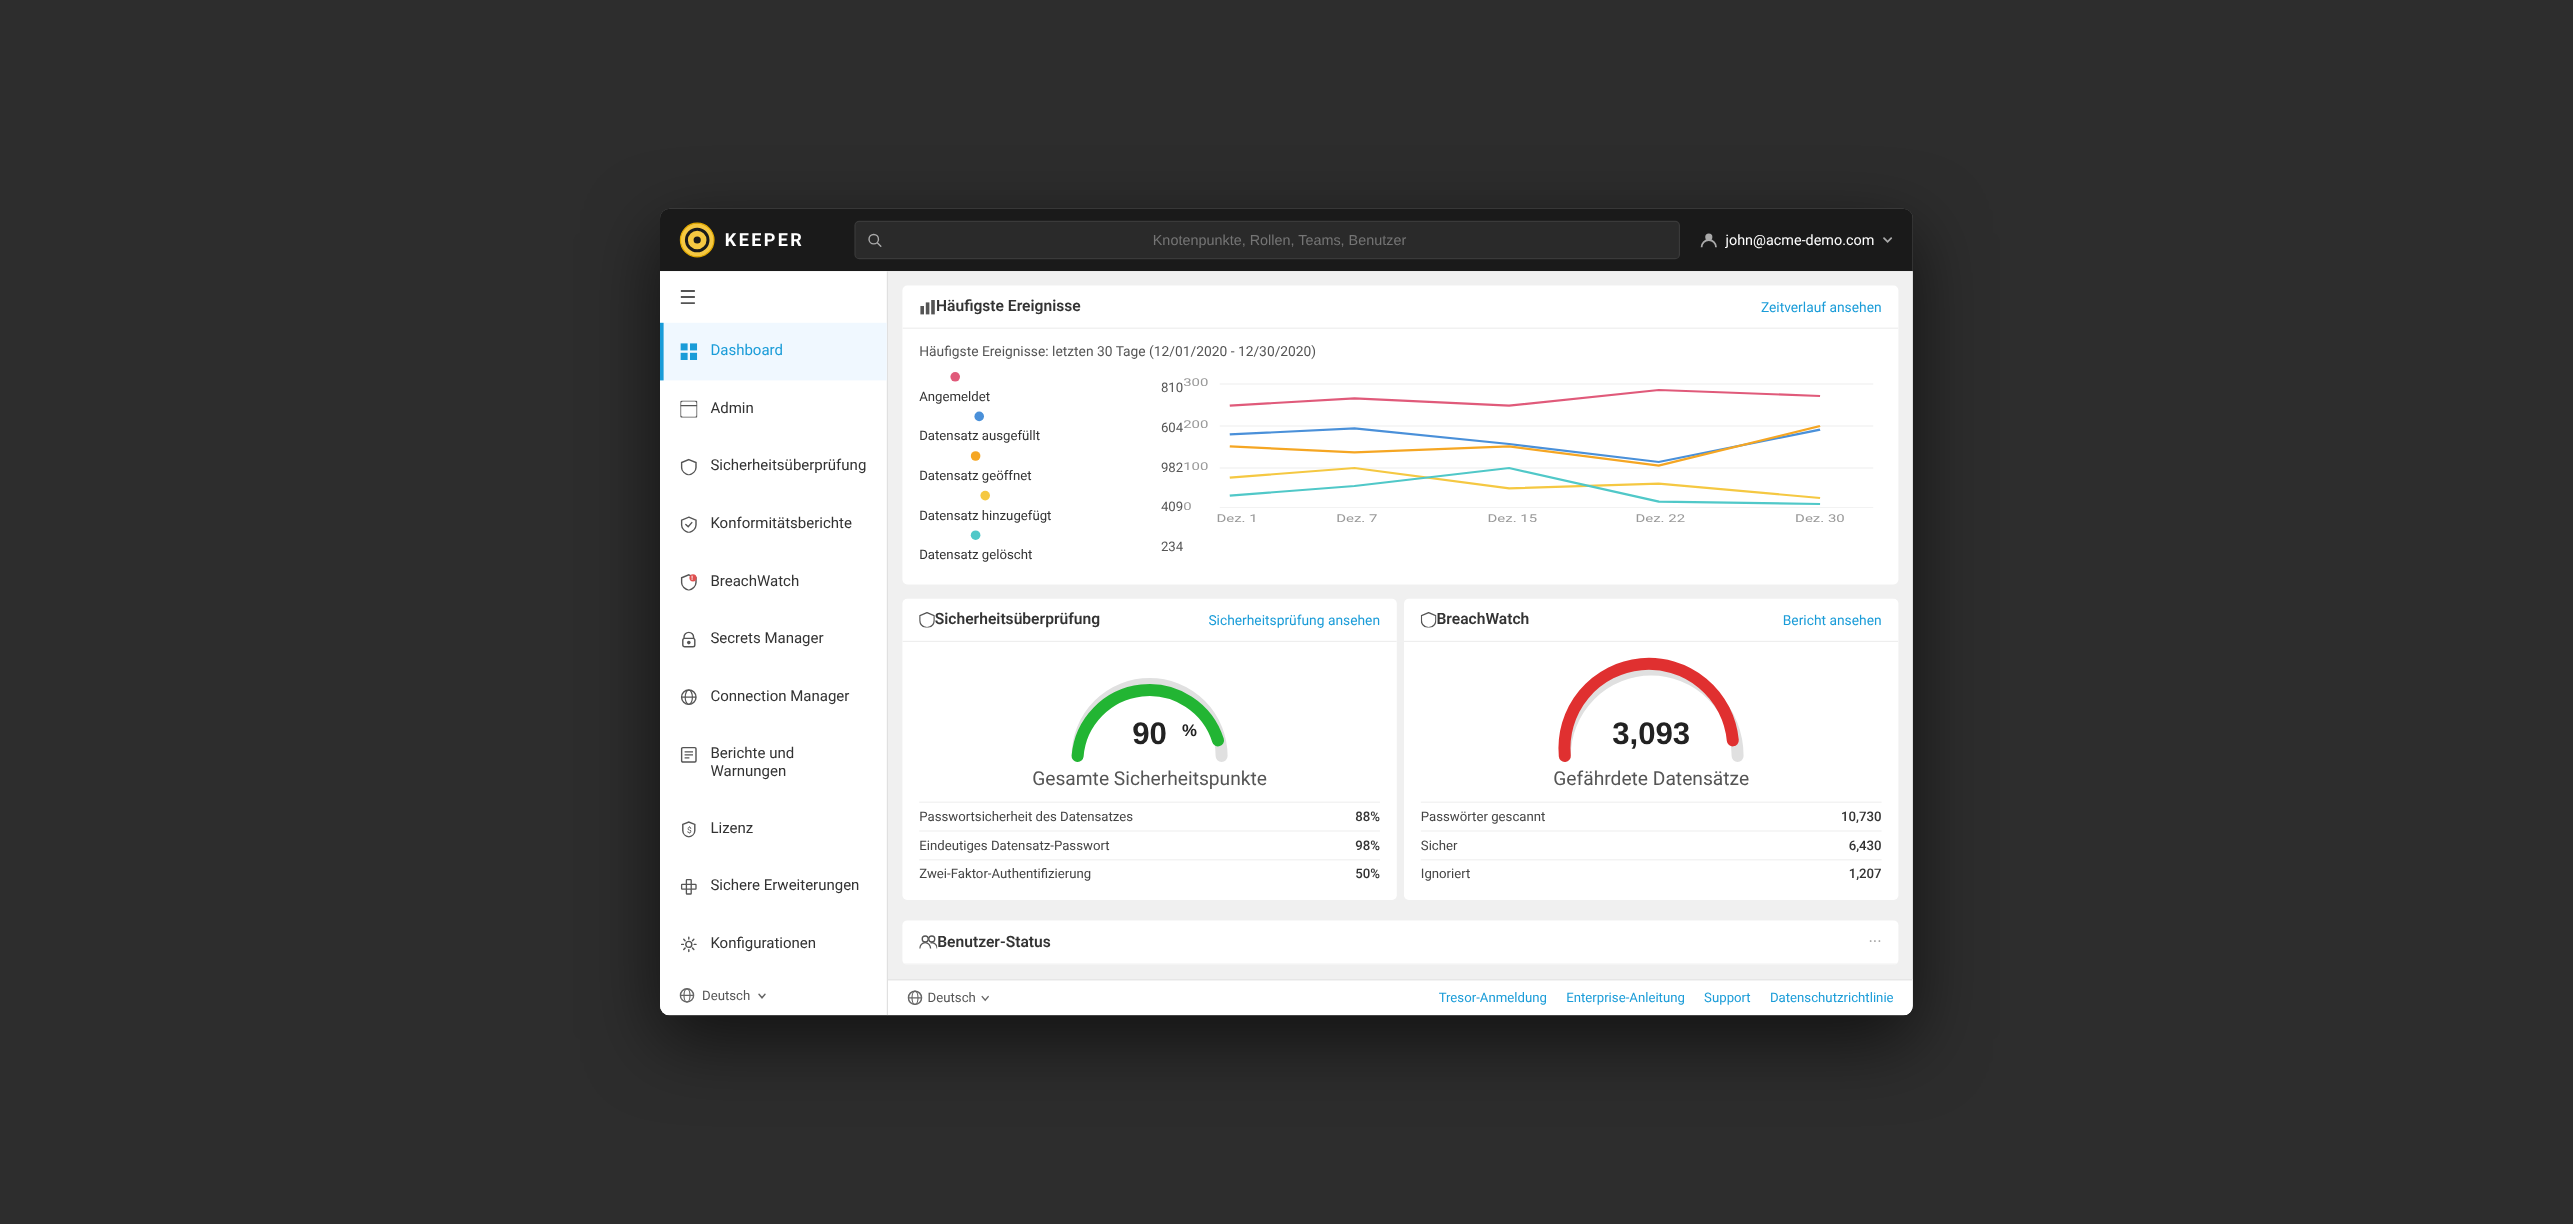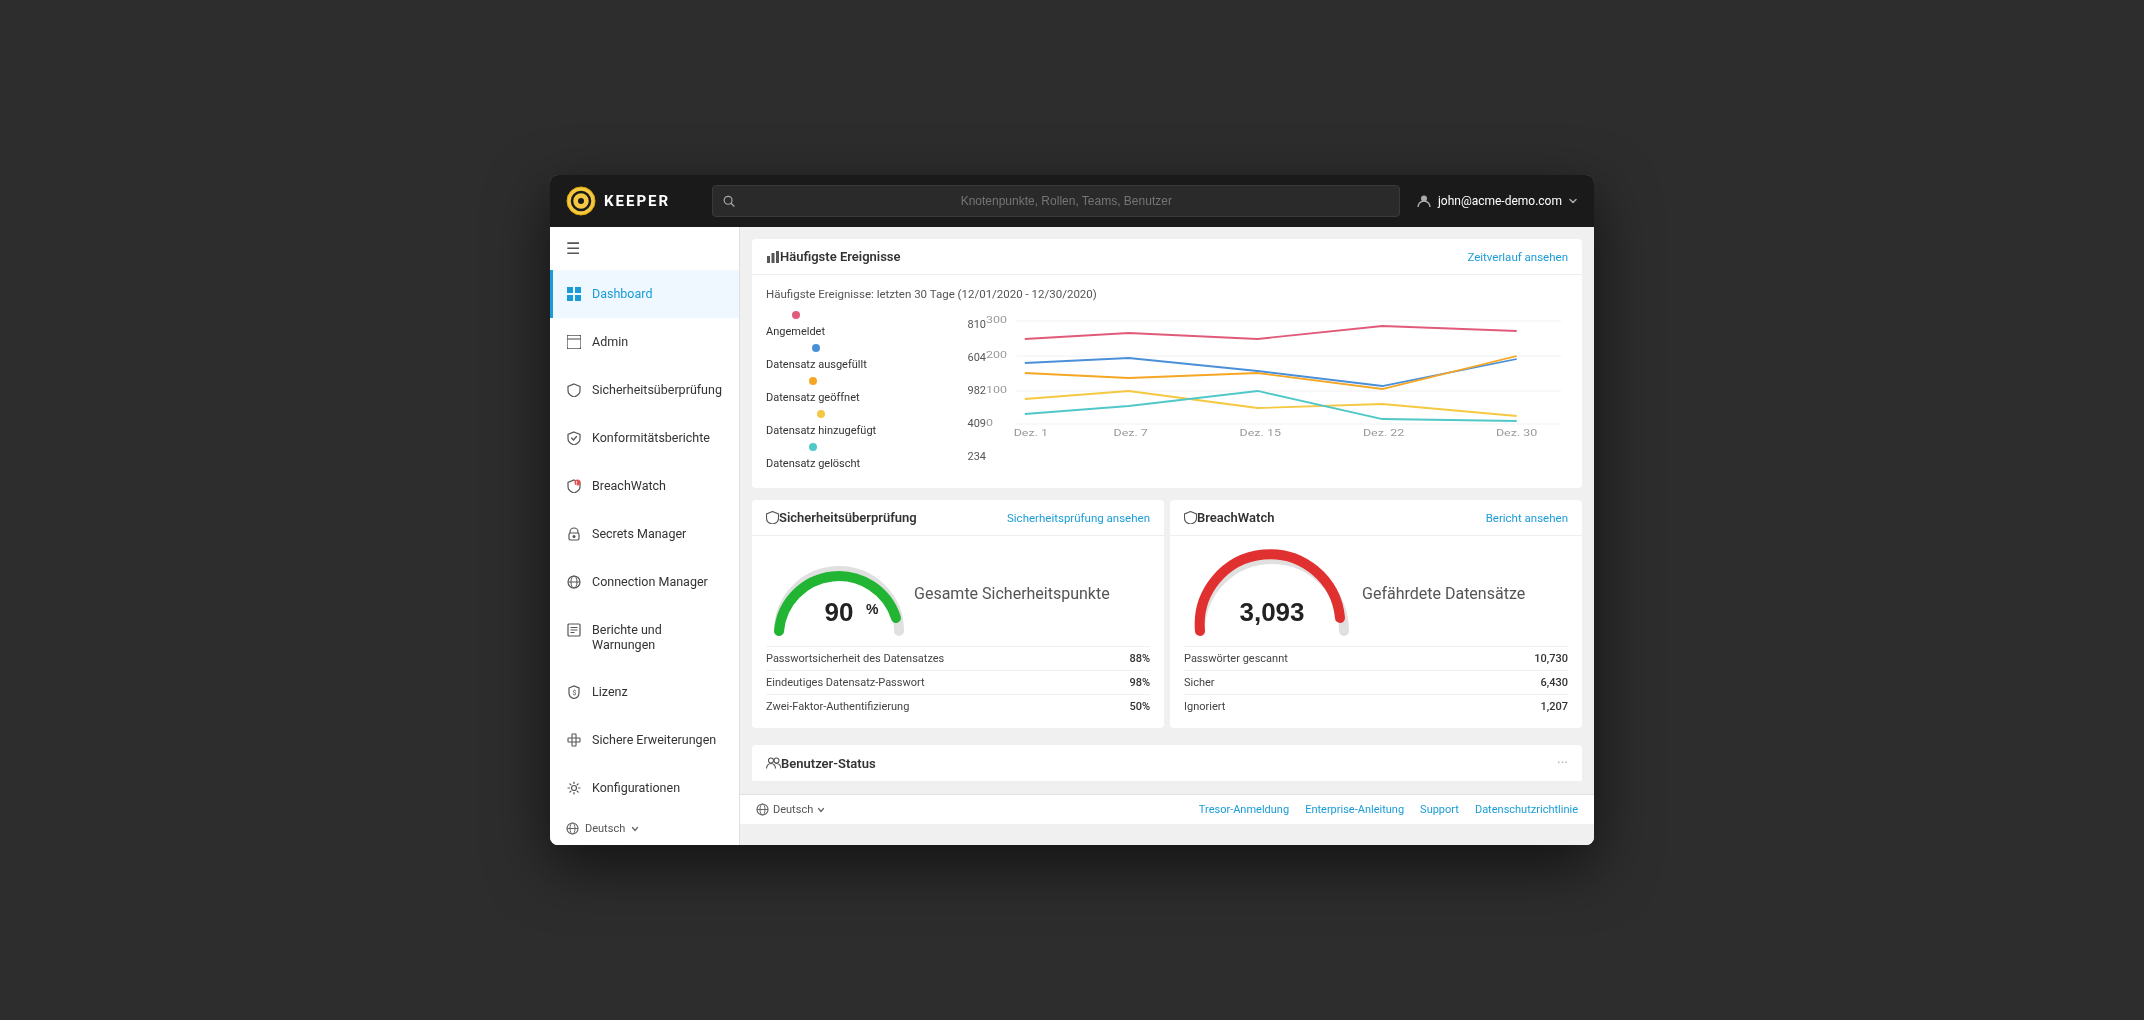--- a/index.html
+++ b/index.html
@@ -217,22 +217,23 @@
       flex: 1;
       background: #fff;
       border-radius: 4px;
       overflow: hidden;
       margin: 0 6px 0 0;
     }
     .half-card:last-child { margin-right: 0; }
     
     .gauge-container {
       display: flex;
-      align-items: center;
-      padding: 10px 12px 6px;
+      flex-direction: column;
+      align-items: center;
+      padding: 10px 0 6px;
     }
     .gauge-svg { overflow: visible; }
     .gauge-label {
       font-size: 16px;
       color: #555;
       margin-top: 4px;
     }
     .gauge-value-text {
       font-size: 26px;
       font-weight: 700;

